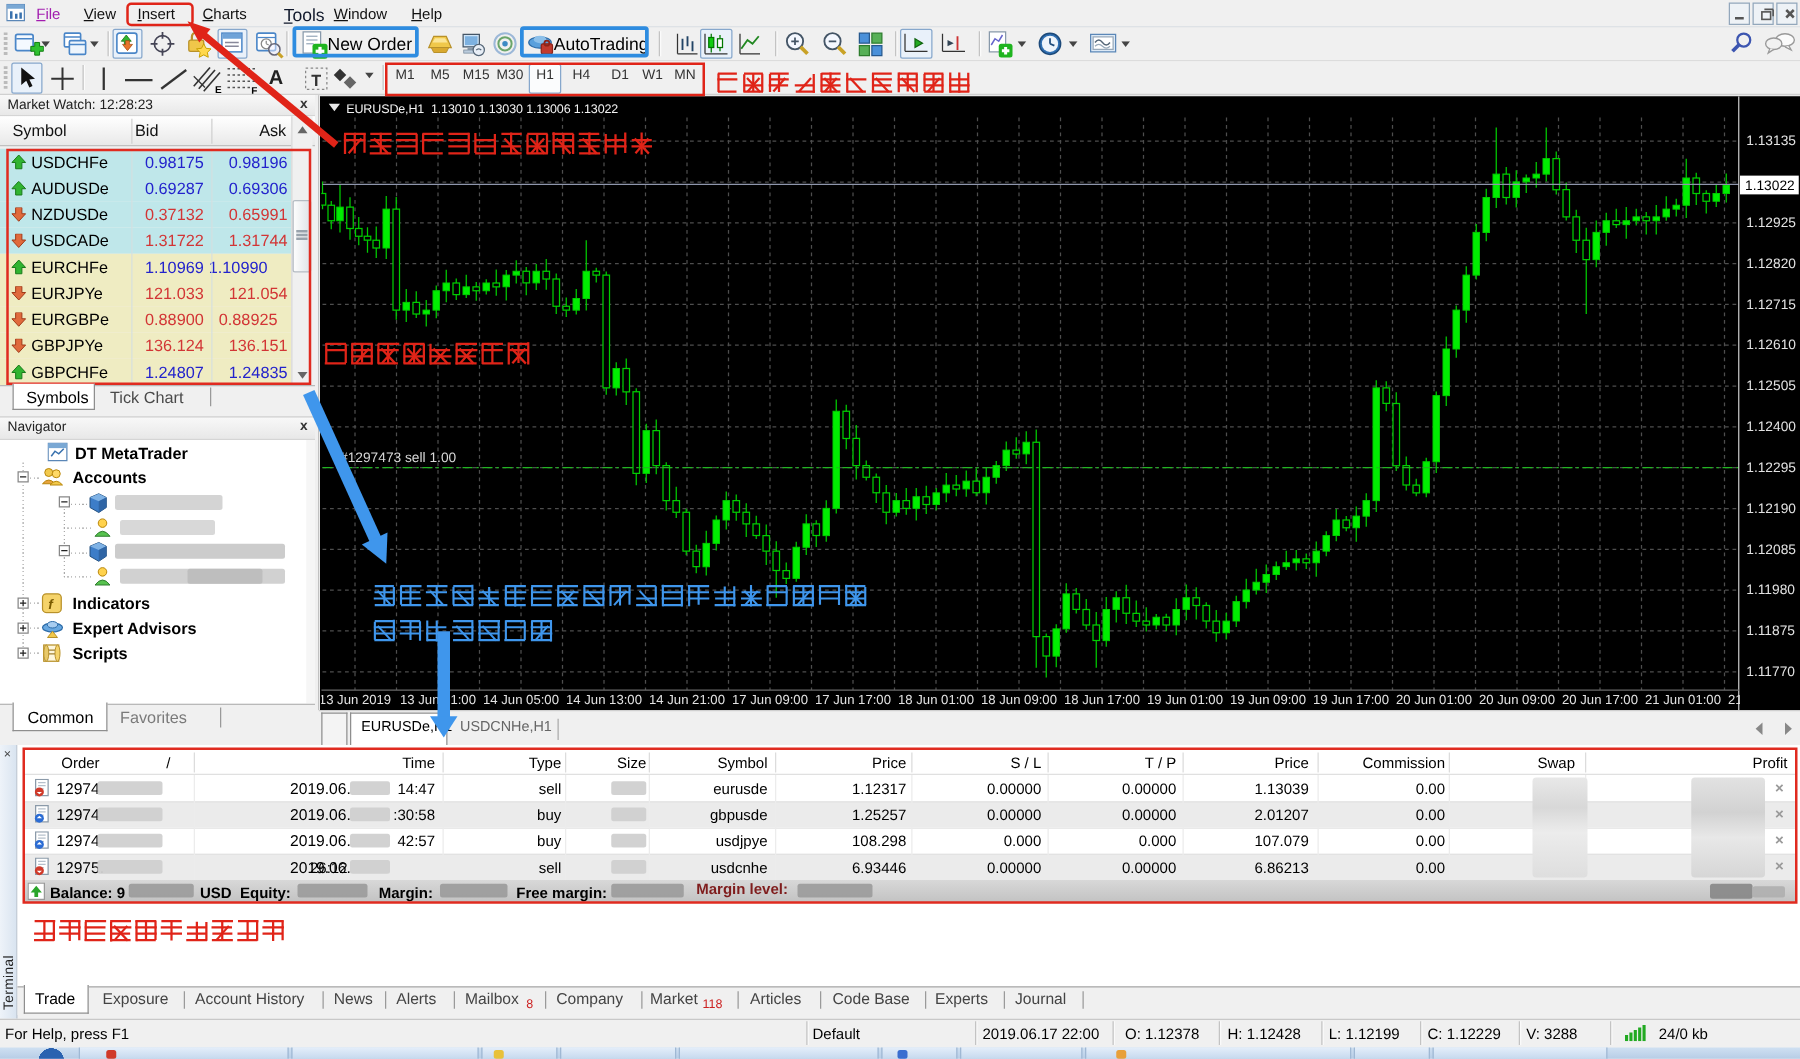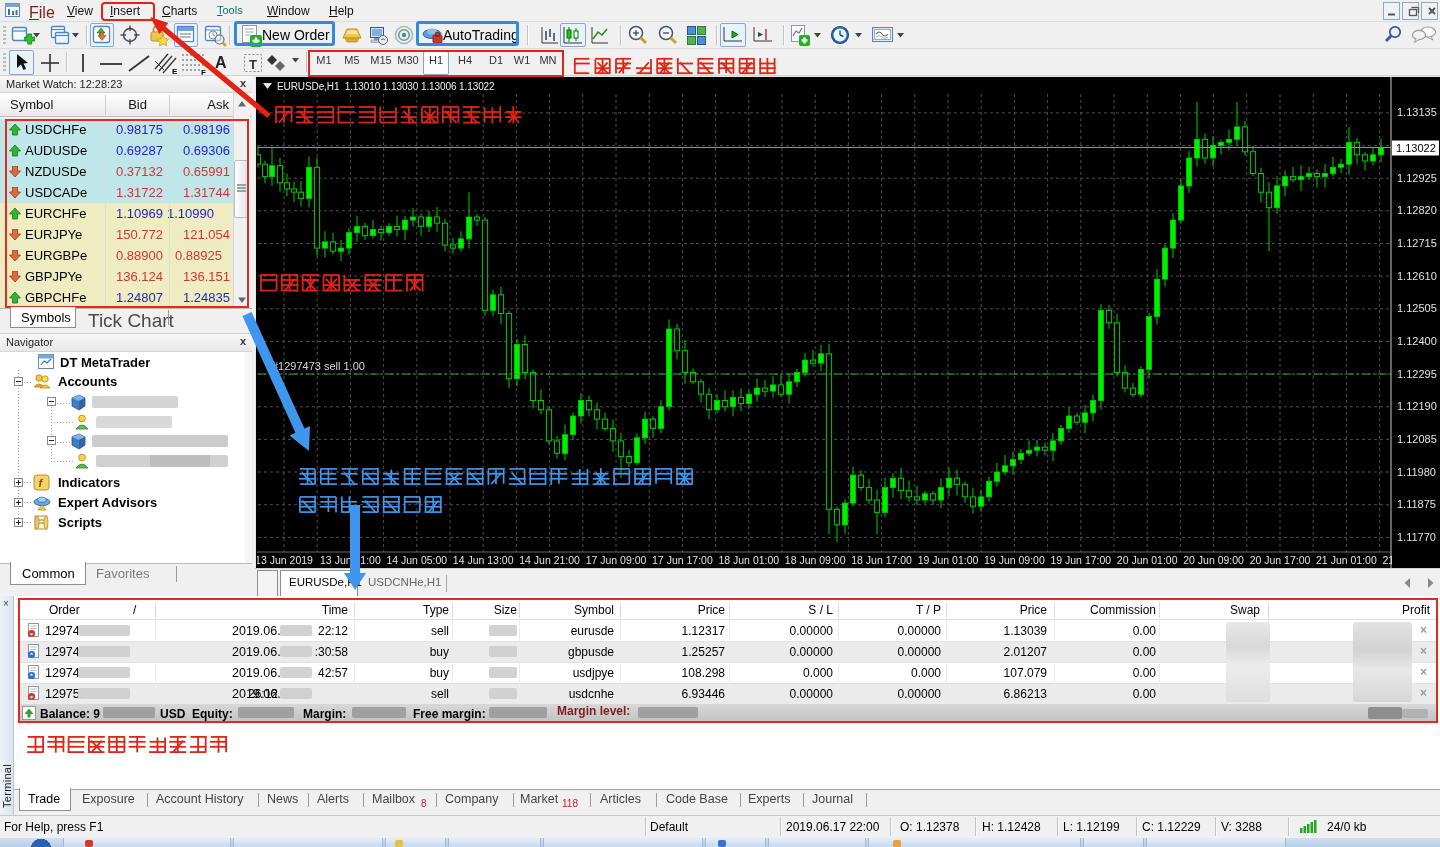--- a/index.html
+++ b/index.html
@@ -11,25 +11,25 @@
 </style></head><body>
 <div class="abs" style="left:0;top:0;width:1440px;height:847px;background:#f0f0f0">
 <div class="abs" style="left:0;top:0;width:1440px;height:22px;background:#f0f0f0;border-bottom:1px solid #d8dde2">
       <svg class="abs" style="left:5px;top:3px" width="16" height="16">
 <rect x="0.5" y="0.5" width="14" height="13" fill="#fff" stroke="#5b87b7"></rect>
 <rect x="0.5" y="0.5" width="14" height="3.5" fill="#7aa8d4"></rect>
 <rect x="3" y="6" width="2" height="6" fill="#3a72ae"></rect>
         <rect x="7" y="8" width="2" height="4" fill="#3a72ae"></rect>
         <rect x="10.5" y="7" width="2" height="5" fill="#3a72ae"></rect>
 </svg>
-      <div class="abs" style="left:29px;top:4px;font-size:16px;color:#7f1d1d"><span style="text-decoration:underline">F</span>ile</div>
+      <div class="abs" style="left:29px;top:4px;font-size:12px;color:#a21caf"><span style="text-decoration:underline">F</span>ile</div>
       <div class="abs" style="left:67px;top:4px;font-size:12px;color:#111"><span style="text-decoration:underline">V</span>iew</div>
       <div class="abs" style="left:110px;top:4px;font-size:12px;color:#111"><span style="text-decoration:underline">I</span>nsert</div>
       <div class="abs" style="left:162px;top:4px;font-size:12px;color:#111"><span style="text-decoration:underline">C</span>harts</div>
-      <div class="abs" style="left:217px;top:4px;font-size:11px;color:#0f766e"><span style="text-decoration:underline">T</span>ools</div>
+      <div class="abs" style="left:227px;top:4px;font-size:14px;color:#0f172a"><span style="text-decoration:underline">T</span>ools</div>
       <div class="abs" style="left:267px;top:4px;font-size:12px;color:#111"><span style="text-decoration:underline">W</span>indow</div>
       <div class="abs" style="left:329px;top:4px;font-size:12px;color:#111"><span style="text-decoration:underline">H</span>elp</div>
       <div class="abs" style="left:1383px;top:2px;width:17px;height:18px;background:#eef2f6;border:1px solid #93a7bb"></div>
       <div class="abs" style="left:1402px;top:2px;width:17px;height:18px;background:#eef2f6;border:1px solid #93a7bb"></div>
       <div class="abs" style="left:1421px;top:2px;width:17px;height:18px;background:#eef2f6;border:1px solid #93a7bb"></div>
       <svg class="abs" style="left:1383px;top:2px" width="56" height="18">
         <line x1="5" y1="12.5" x2="12" y2="12.5" stroke="#555" stroke-width="2"></line>
         <rect x="26.5" y="7.5" width="7" height="6" fill="none" stroke="#555" stroke-width="1.3"></rect>
         <line x1="28.5" y1="5.5" x2="35.5" y2="5.5" stroke="#555" stroke-width="1.3"></line>
         <line x1="35.5" y1="5.5" x2="35.5" y2="11" stroke="#555" stroke-width="1.3"></line>
@@ -280,21 +280,21 @@
     <div class="tfb" style="left:450px">H4</div>
     <div class="tfb" style="left:481px">D1</div>
     <div class="tfb" style="left:507px">W1</div>
     <div class="tfb" style="left:533px">MN</div>
     <div class="abs" style="left:0;top:76px;width:252px;height:492px;background:#f0f0f0"></div>
     <div class="abs" style="left:0;top:76px;width:252px;height:17px;background:linear-gradient(#f8f8f8,#e8e8e8);border-bottom:1px solid #d5d5d5"></div>
     <div class="abs" style="left:6px;top:78px;font-size:11px;color:#222">Market Watch: 12:28:23</div>
     <div class="abs" style="left:240px;top:77px;font-size:11px;font-weight:bold;color:#333">x</div>
     <div class="abs" style="left:0;top:93px;width:252px;height:24px;background:linear-gradient(#ffffff,#e9e9e9);border-bottom:1px solid #c0c0c0"></div>
     <div class="abs" style="left:10px;top:97px;font-size:13px;color:#111">Symbol</div>
-    <div class="abs" style="left:87px;top:97px;width:60px;font-size:13px;color:#111;text-align:right">Bid</div>
+    <div class="abs" style="left:108px;top:97px;width:60px;font-size:13px;color:#111;text-align:left">Bid</div>
     <div class="abs" style="left:169px;top:97px;width:60px;font-size:13px;color:#111;text-align:right">Ask</div>
     <div class="abs" style="left:105px;top:95px;width:1px;height:20px;background:#cfcfcf"></div>
     <div class="abs" style="left:169px;top:95px;width:1px;height:20px;background:#cfcfcf"></div>
     <div class="abs" style="left:0;top:119px;width:233px;height:21px;background:#bfe7ea"></div>
     <svg class="abs" style="left:9px;top:124px" width="12" height="12">
       <polygon points="6,0 11.5,6 8.5,6 8.5,11 3.5,11 3.5,6 0.5,6" fill="#31b431" stroke="#1a7a1a" stroke-width="0.8"></polygon>
     </svg>
     <div class="abs" style="left:25px;top:122px;font-size:13px;color:#000">USDCHFe</div>
     <div class="abs" style="left:100px;top:122px;width:63px;font-size:13px;color:#2323cc;text-align:right">0.98175</div>
     <div class="abs" style="left:167px;top:122px;width:63px;font-size:13px;color:#2323cc;text-align:right">0.98196</div>
@@ -324,21 +324,21 @@
       <polygon points="6,0 11.5,6 8.5,6 8.5,11 3.5,11 3.5,6 0.5,6" fill="#31b431" stroke="#1a7a1a" stroke-width="0.8"></polygon>
     </svg>
     <div class="abs" style="left:25px;top:206px;font-size:13px;color:#000">EURCHFe</div>
     <div class="abs" style="left:100px;top:206px;width:63px;font-size:13px;color:#2323cc;text-align:right">1.10969</div>
     <div class="abs" style="left:167px;top:206px;width:63px;font-size:13px;color:#2323cc;text-align:left">1.10990</div>
     <div class="abs" style="left:0;top:224px;width:233px;height:21px;background:#efecc2"></div>
     <svg class="abs" style="left:9px;top:229px" width="12" height="12">
       <polygon points="6,11 11.5,5 8.5,5 8.5,0 3.5,0 3.5,5 0.5,5" fill="#e06a3c" stroke="#a03a18" stroke-width="0.8"></polygon>
     </svg>
     <div class="abs" style="left:25px;top:227px;font-size:13px;color:#000">EURJPYe</div>
-    <div class="abs" style="left:100px;top:227px;width:63px;font-size:13px;color:#d23535;text-align:right">150.772</div>
+    <div class="abs" style="left:100px;top:227px;width:63px;font-size:13px;color:#d23535;text-align:right">121.033</div>
     <div class="abs" style="left:167px;top:227px;width:63px;font-size:13px;color:#d23535;text-align:right">121.054</div>
     <div class="abs" style="left:0;top:245px;width:233px;height:21px;background:#efecc2"></div>
     <svg class="abs" style="left:9px;top:250px" width="12" height="12">
       <polygon points="6,11 11.5,5 8.5,5 8.5,0 3.5,0 3.5,5 0.5,5" fill="#e06a3c" stroke="#a03a18" stroke-width="0.8"></polygon>
     </svg>
     <div class="abs" style="left:25px;top:248px;font-size:13px;color:#000">EURGBPe</div>
     <div class="abs" style="left:100px;top:248px;width:63px;font-size:13px;color:#d23535;text-align:right">0.88900</div>
     <div class="abs" style="left:167px;top:248px;width:63px;font-size:13px;color:#d23535;text-align:center">0.88925</div>
     <div class="abs" style="left:0;top:266px;width:233px;height:21px;background:#efecc2"></div>
     <svg class="abs" style="left:9px;top:271px" width="12" height="12">
@@ -362,21 +362,21 @@
     </svg>
     <svg class="abs" style="left:237px;top:296px" width="10" height="8">
       <polygon points="1,1.5 9,1.5 5,7" fill="#666"></polygon>
     </svg>
     <div class="abs" style="left:234px;top:160px;width:15px;height:58px;background:linear-gradient(90deg,#fdfdfd,#dfe3e7);border:1px solid #b5bcc3;border-radius:2px"></div>
     <div class="abs" style="left:237px;top:184px;width:9px;height:1.5px;background:#98a2ac;box-shadow:0 3px 0 #98a2ac,0 6px 0 #98a2ac"></div>
     <div class="abs" style="left:5px;top:119px;width:244px;height:189px;border:2.5px solid #e02b20"></div>
     <div class="abs" style="left:0;top:308px;width:252px;height:22px;background:#f0f0f0;border-top:1px solid #b9b9b9"></div>
     <div class="abs" style="left:10px;top:307px;width:66px;height:21px;background:#fff;border:1px solid #8e8e8e;border-top:none"></div>
     <div class="abs" style="left:21px;top:310px;font-size:13px;color:#000">Symbols</div>
-    <div class="abs" style="left:88px;top:310px;font-size:19px;color:#4a4a4a">Tick Chart</div>
+    <div class="abs" style="left:88px;top:310px;font-size:13px;color:#4a4a4a">Tick Chart</div>
     <div class="abs" style="left:168px;top:310px;width:1px;height:15px;background:#999"></div>
     <div class="abs" style="left:0;top:333px;width:252px;height:19px;background:linear-gradient(#f8f8f8,#e8e8e8);border-bottom:1px solid #d5d5d5;border-top:1px solid #cfcfcf"></div>
     <div class="abs" style="left:6px;top:336px;font-size:11px;color:#222">Navigator</div>
     <div class="abs" style="left:240px;top:335px;font-size:11px;font-weight:bold;color:#333">x</div>
     <div class="abs" style="left:0;top:352px;width:252px;height:211px;background:#fff"></div>
     <div class="abs" style="left:18px;top:370px;width:1px;height:154px;background:repeating-linear-gradient(#aaa 0 1px,transparent 1px 3px)"></div>
     <div class="abs" style="left:51px;top:404px;width:1px;height:58px;background:repeating-linear-gradient(#aaa 0 1px,transparent 1px 3px)"></div>
     <div class="abs" style="left:18px;top:382px;width:14px;height:1px;background:repeating-linear-gradient(90deg,#aaa 0 1px,transparent 1px 3px)"></div>
     <div class="abs" style="left:51px;top:403px;width:19px;height:1px;background:repeating-linear-gradient(90deg,#aaa 0 1px,transparent 1px 3px)"></div>
     <div class="abs" style="left:51px;top:422px;width:22px;height:1px;background:repeating-linear-gradient(90deg,#aaa 0 1px,transparent 1px 3px)"></div>
@@ -883,21 +883,21 @@
 <line x1="3.5" y1="3" x2="9.5" y2="3" stroke="#b5c0cb"></line>
       <line x1="3.5" y1="5.5" x2="9.5" y2="5.5" stroke="#b5c0cb"></line>
       <line x1="3.5" y1="8" x2="8" y2="8" stroke="#b5c0cb"></line>
 <circle cx="4.5" cy="10.5" r="3.6" fill="#d03a2a"></circle>
 <polygon points="4.5,12.4 6.6,10.5 2.4,10.5" fill="#fff" transform=""></polygon>
 </svg>
     <div class="abs" style="left:45px;top:624px;font-size:12.5px;color:#000">12974</div>
     <div style="position:absolute;left:78px;top:625px;width:52px;height:11px;background:#d0d0d0;border-radius:2px;opacity:0.95"></div>
     <div class="abs" style="left:232px;top:624px;font-size:12.5px;color:#000">2019.06.</div>
     <div style="position:absolute;left:280px;top:625px;width:32px;height:11px;background:#d0d0d0;border-radius:2px;opacity:0.95"></div>
-    <div class="abs" style="left:248px;top:624px;width:100px;font-size:12px;color:#000;text-align:right">22:12</div>
+    <div class="abs" style="left:248px;top:624px;width:100px;font-size:12px;color:#000;text-align:right">14:47</div>
     <div class="abs" style="left:349px;top:624px;width:100px;font-size:12px;color:#000;text-align:right">sell</div>
     <div style="position:absolute;left:489px;top:625px;width:28px;height:11px;background:#d0d0d0;border-radius:2px;opacity:0.95"></div>
     <div class="abs" style="left:514px;top:624px;width:100px;font-size:12px;color:#000;text-align:right">eurusde</div>
     <div class="abs" style="left:625px;top:624px;width:100px;font-size:12px;color:#000;text-align:right">1.12317</div>
     <div class="abs" style="left:733px;top:624px;width:100px;font-size:12px;color:#000;text-align:right">0.00000</div>
     <div class="abs" style="left:841px;top:624px;width:100px;font-size:12px;color:#000;text-align:right">0.00000</div>
     <div class="abs" style="left:947px;top:624px;width:100px;font-size:12px;color:#000;text-align:right">1.13039</div>
     <div class="abs" style="left:1056px;top:624px;width:100px;font-size:12px;color:#000;text-align:right">0.00</div>
     <div class="abs" style="left:1420px;top:623px;font-size:12px;font-weight:bold;color:#9a9a9a">×</div>
     <div class="abs" style="left:20px;top:641px;width:1416px;height:21px;background:#ebebeb"></div>

